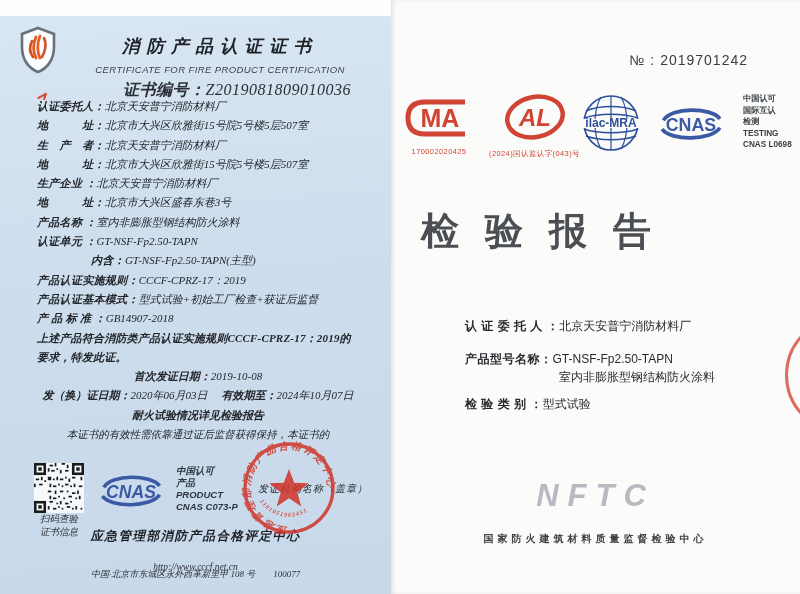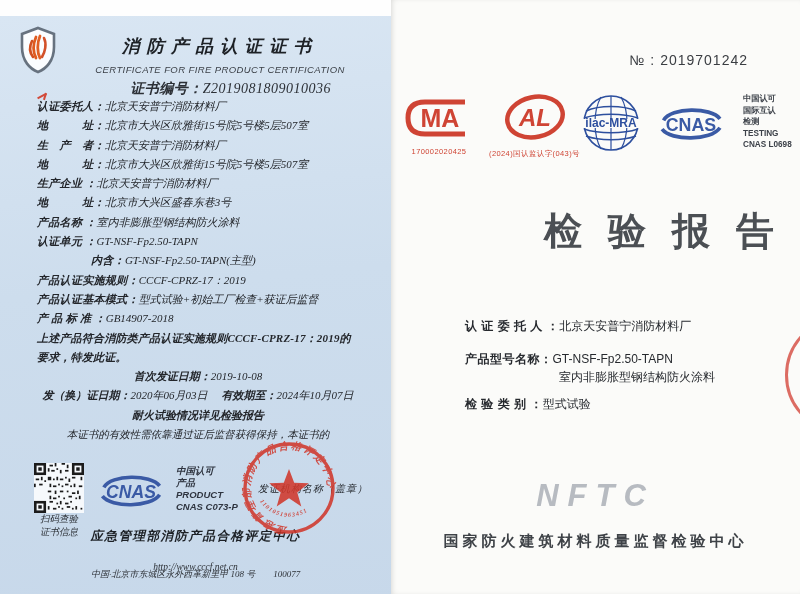--- a/index.html
+++ b/index.html
@@ -10,21 +10,21 @@
 
   
   .page-left{left:0;top:16px;width:391px;height:594px;
     background:linear-gradient(175deg,#d9e6f3 0%,#cddded 45%,#c7d8ea 100%);
     color:#23262b;font-family:"Liberation Serif","DejaVu Serif",serif;font-style:italic;}
   .lp-shield{position:absolute;left:15px;top:9px;}
   .lp-head{position:absolute;left:70px;top:18px;width:300px;text-align:center;}
   .lp-title{font-size:17.5px;font-weight:bold;letter-spacing:7px;color:#1d2126;}
   .lp-sub{margin-top:6px;font-size:9.5px;letter-spacing:.4px;color:#3a3f46;
           font-family:"Liberation Sans","DejaVu Sans",sans-serif;}
-  .lp-certno{position:absolute;right:60px;top:64px;font-size:14px;letter-spacing:.5px;color:#2c3036;}
+  .lp-certno{position:absolute;right:40px;top:64px;font-size:16px;letter-spacing:.5px;color:#2c3036;}
   .lp-certno b{font-weight:bold;}
   .stamp-frag{position:absolute;left:37px;top:76px;width:12px;height:9px;}
   .stamp-frag i{position:absolute;display:block;background:#d24a3a;}
   .stamp-frag .s1{width:10px;height:2px;transform:rotate(-28deg);top:3px;left:0;}
   .stamp-frag .s2{width:2px;height:7px;transform:rotate(18deg);top:1px;left:7px;}
   .lp-fields{position:absolute;left:37px;top:81px;width:322px;font-size:11px;line-height:19.3px;}
   .lrow b{font-weight:bold;letter-spacing:.3px;}
   .lrow .indent{padding-left:54px;}
   .lp-statement{margin:0;font-weight:bold;letter-spacing:.2px;}
   .lp-center{text-align:center;}
@@ -52,36 +52,36 @@
     box-shadow:inset 3px 0 6px -3px rgba(0,0,0,.18);color:#2c2f33;}
   .rp-no{position:absolute;right:52px;top:52px;font-size:14px;letter-spacing:1px;color:#3a3d42;}
   .logo-block{position:absolute;text-align:center;}
   .logo-num{font-size:7.5px;color:#cf4434;letter-spacing:.4px;margin-top:3px;white-space:nowrap;}
   .rb-cma{left:12px;top:96px;}
   .rb-cal{left:98px;top:92px;}
   .rb-ilac{left:190px;top:93px;}
   .rb-cnas{left:256px;top:101px;}
   .rb-cnastxt{position:absolute;left:352px;top:93px;text-align:left;font-size:8.2px;
       line-height:11.5px;color:#3c4149;font-weight:bold;}
-  .rp-title{position:absolute;left:0;top:206px;width:100%;text-align:right;
-      font-size:38px;font-weight:bold;color:#4b4f54;letter-spacing:26px;padding-left:19px;box-sizing:border-box;}
+  .rp-title{position:absolute;left:0;top:206px;width:100%;text-align:left;
+      font-size:38px;font-weight:bold;color:#4b4f54;letter-spacing:26px;padding-left:30px;box-sizing:border-box;}
   .rp-fields{position:absolute;left:74px;top:318px;width:300px;font-size:12px;color:#26292e;}
   .rp-row{margin-bottom:0;}
   .rp-row b{font-weight:bold;letter-spacing:.5px;}
   .rp-v2{padding-left:94px;}
   .rp-f1{position:absolute;top:0;}
   .rp-f2{position:absolute;top:33px;}
   .rp-f2l2{position:absolute;top:51px;}
   .rp-f3{position:absolute;top:78px;}
   .rp-partial-seal{position:absolute;left:394px;top:316px;width:112px;height:112px;
       border:3px solid rgba(210,60,48,.75);border-radius:50%;}
   .rp-nftc{position:absolute;left:0;top:478px;width:100%;text-align:center;
       font-size:31px;font-weight:bold;font-style:italic;letter-spacing:9px;color:#b7bbc1;}
   .rp-footer{position:absolute;left:0;top:532px;width:100%;text-align:center;
-      font-size:15px;font-weight:bold;letter-spacing:4px;color:#3e4247;}
+      font-size:10px;font-weight:bold;letter-spacing:4px;color:#3e4247;}
 </style>
 </head>
 <body>
 
 <div class="canvas">
 
   <div class="page page-left">
 
     <svg class="lp-shield" width="46" height="50" viewBox="0 0 46 50">
       <path d="M23 3 L39 9 V22 C39 36 31 44 23 47 C15 44 7 36 7 22 V9 Z" fill="#fbfdff" stroke="#67727f" stroke-width="2.6"></path>

